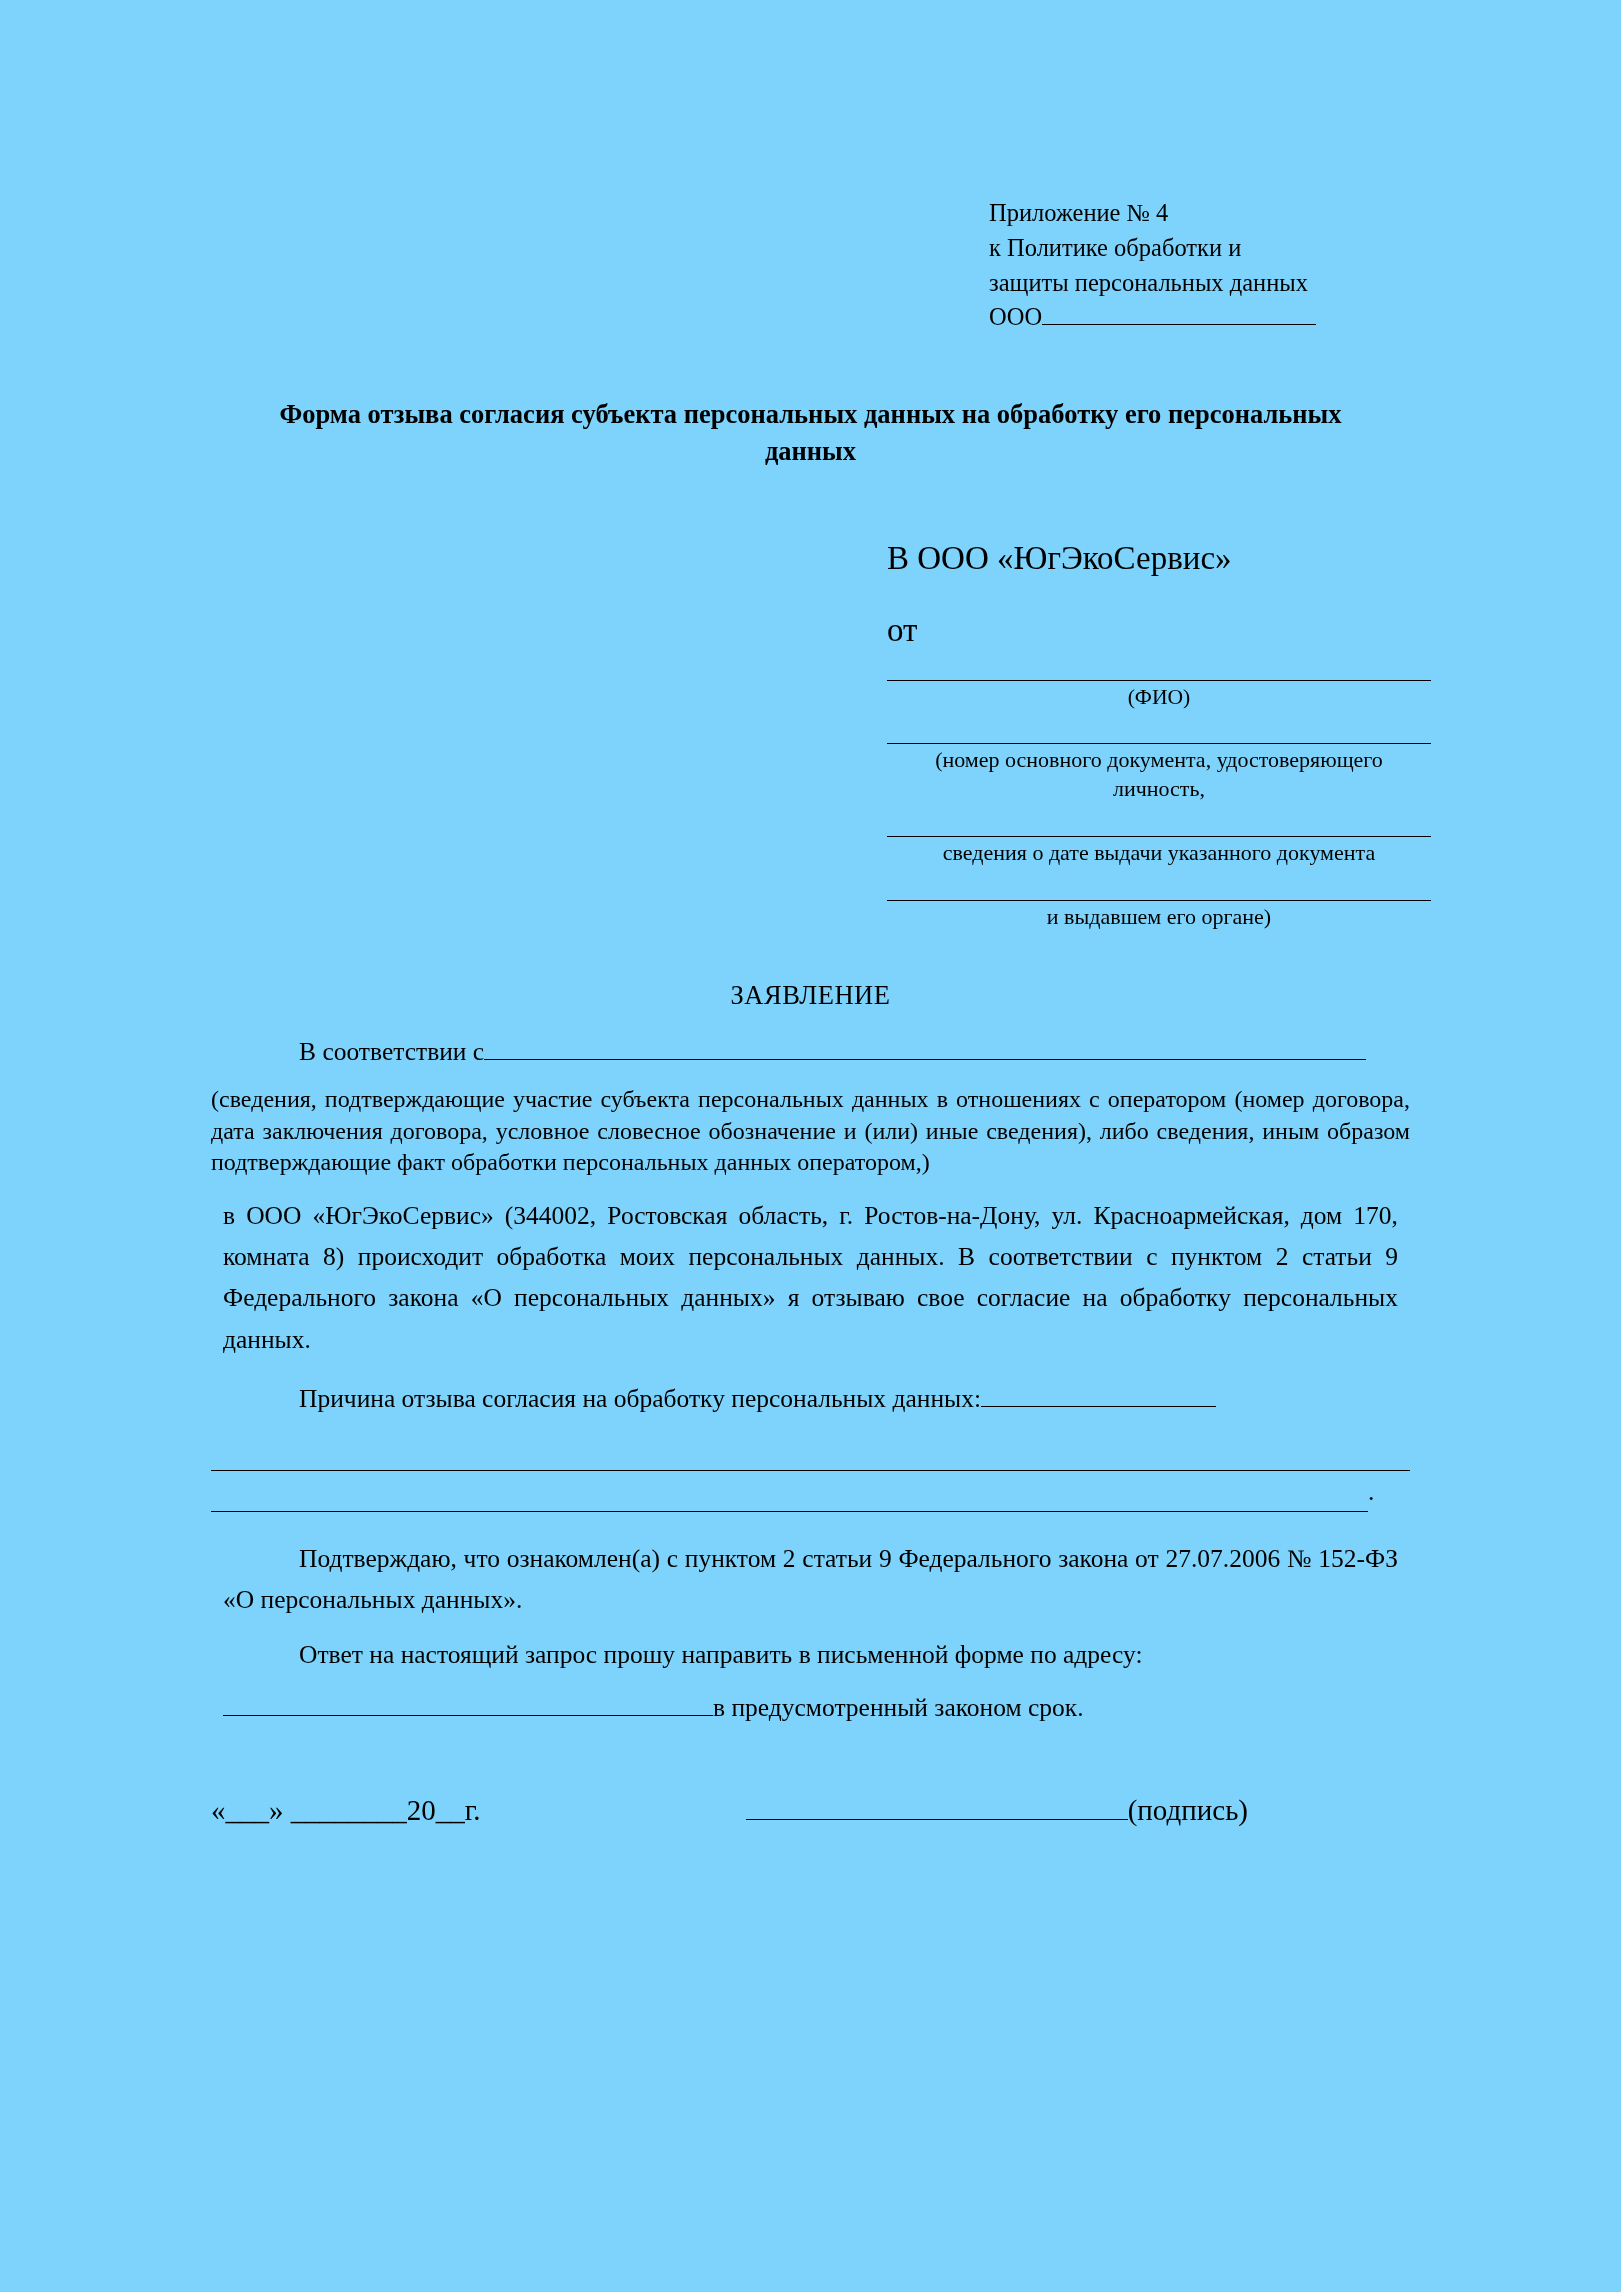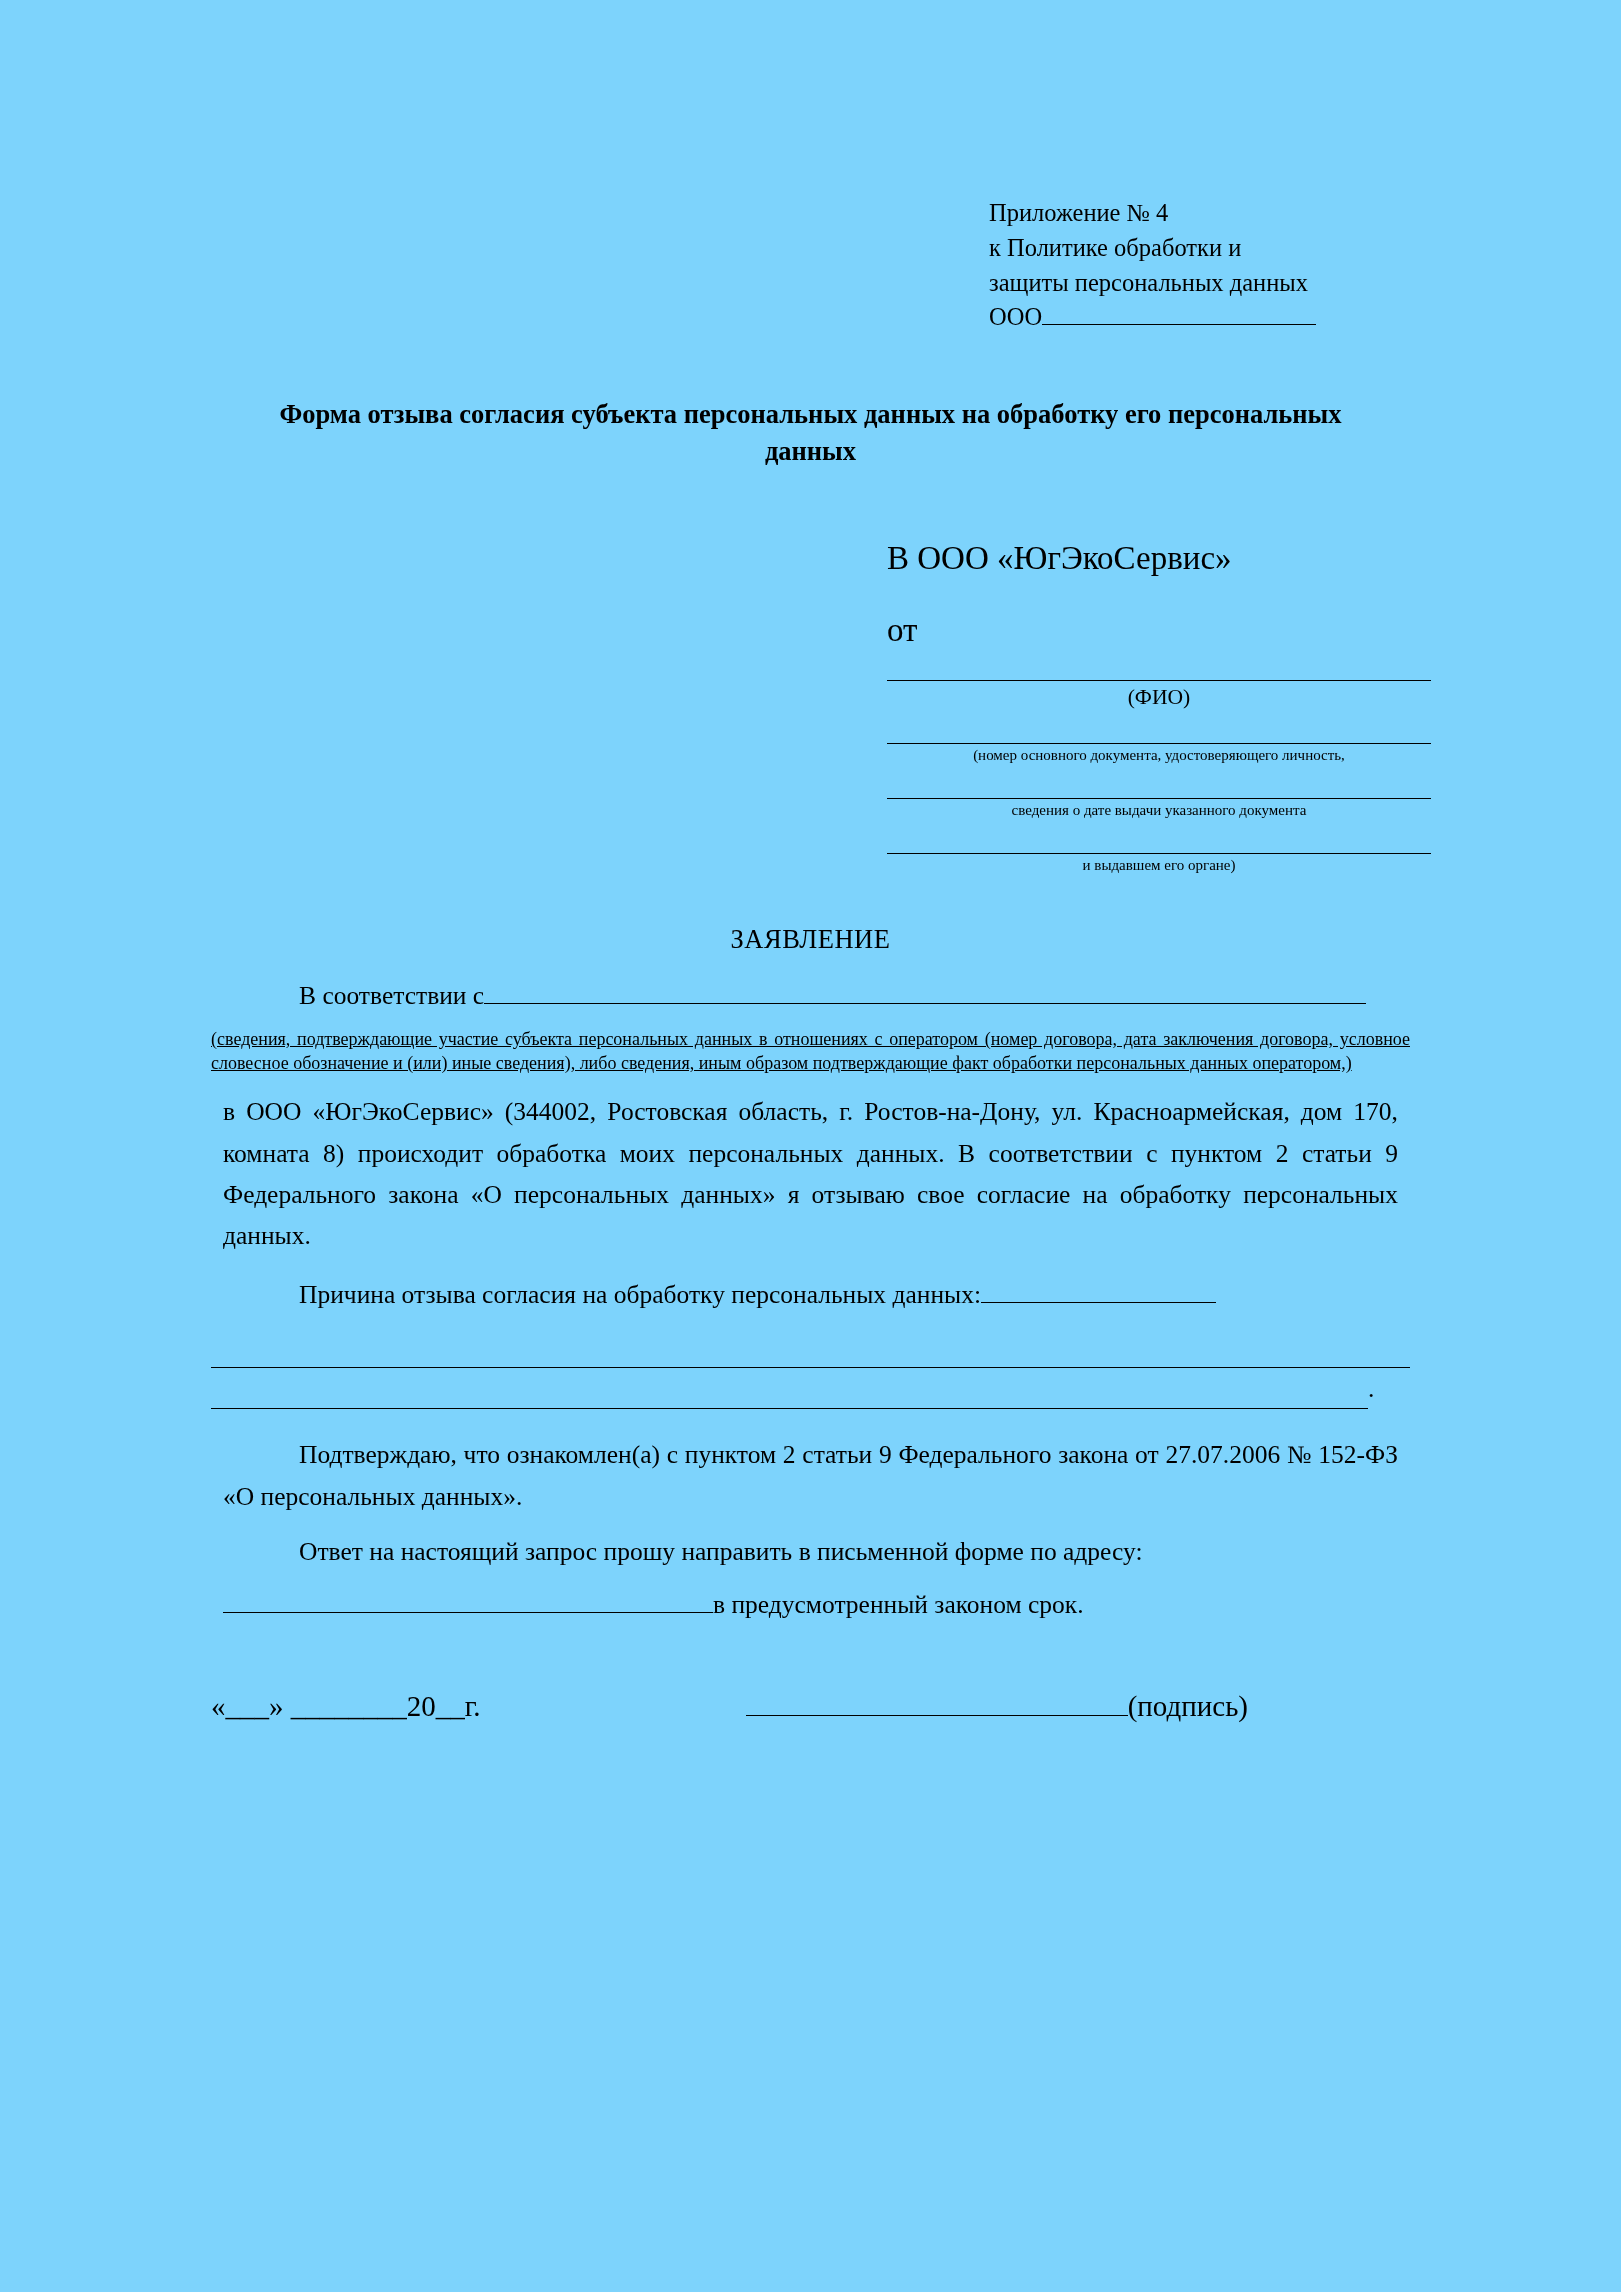--- a/index.html
+++ b/index.html
@@ -56,21 +56,21 @@
   .sig-line {
     margin-left: 676px;
     width: 544px;
   }
   .sig-rule {
     border-bottom: 1.5px solid #000;
     height: 20.6px;
   }
   .sig-caption {
     text-align: center;
-    font-size: 15px;
+    font-size: 22px;
     line-height: 1.3;
     margin-top: 2px;
     margin-bottom: 11.8px;
   }
   .sig-caption.big {
     font-size: 21.6px;
   }
   .statement-title {
     text-align: center;
     font-size: 26.5px;
@@ -81,26 +81,25 @@
   .body-text {
     font-size: 25.5px;
     line-height: 1.62;
     text-align: justify;
   }
   .indent {
     display: inline-block;
     width: 76px;
   }
   .small-note {
-    font-size: 18px;
+    font-size: 24px;
     line-height: 1.32;
     text-align: justify;
     margin-top: 6px;
     margin-bottom: 15.7px;
-    text-decoration: underline;
   }
   .para {
     margin-top: 0;
     margin-bottom: 0;
   }
   .rule-full {
     border-bottom: 1.5px solid #000;
     height: 39px;
     width: 100%;
   }

